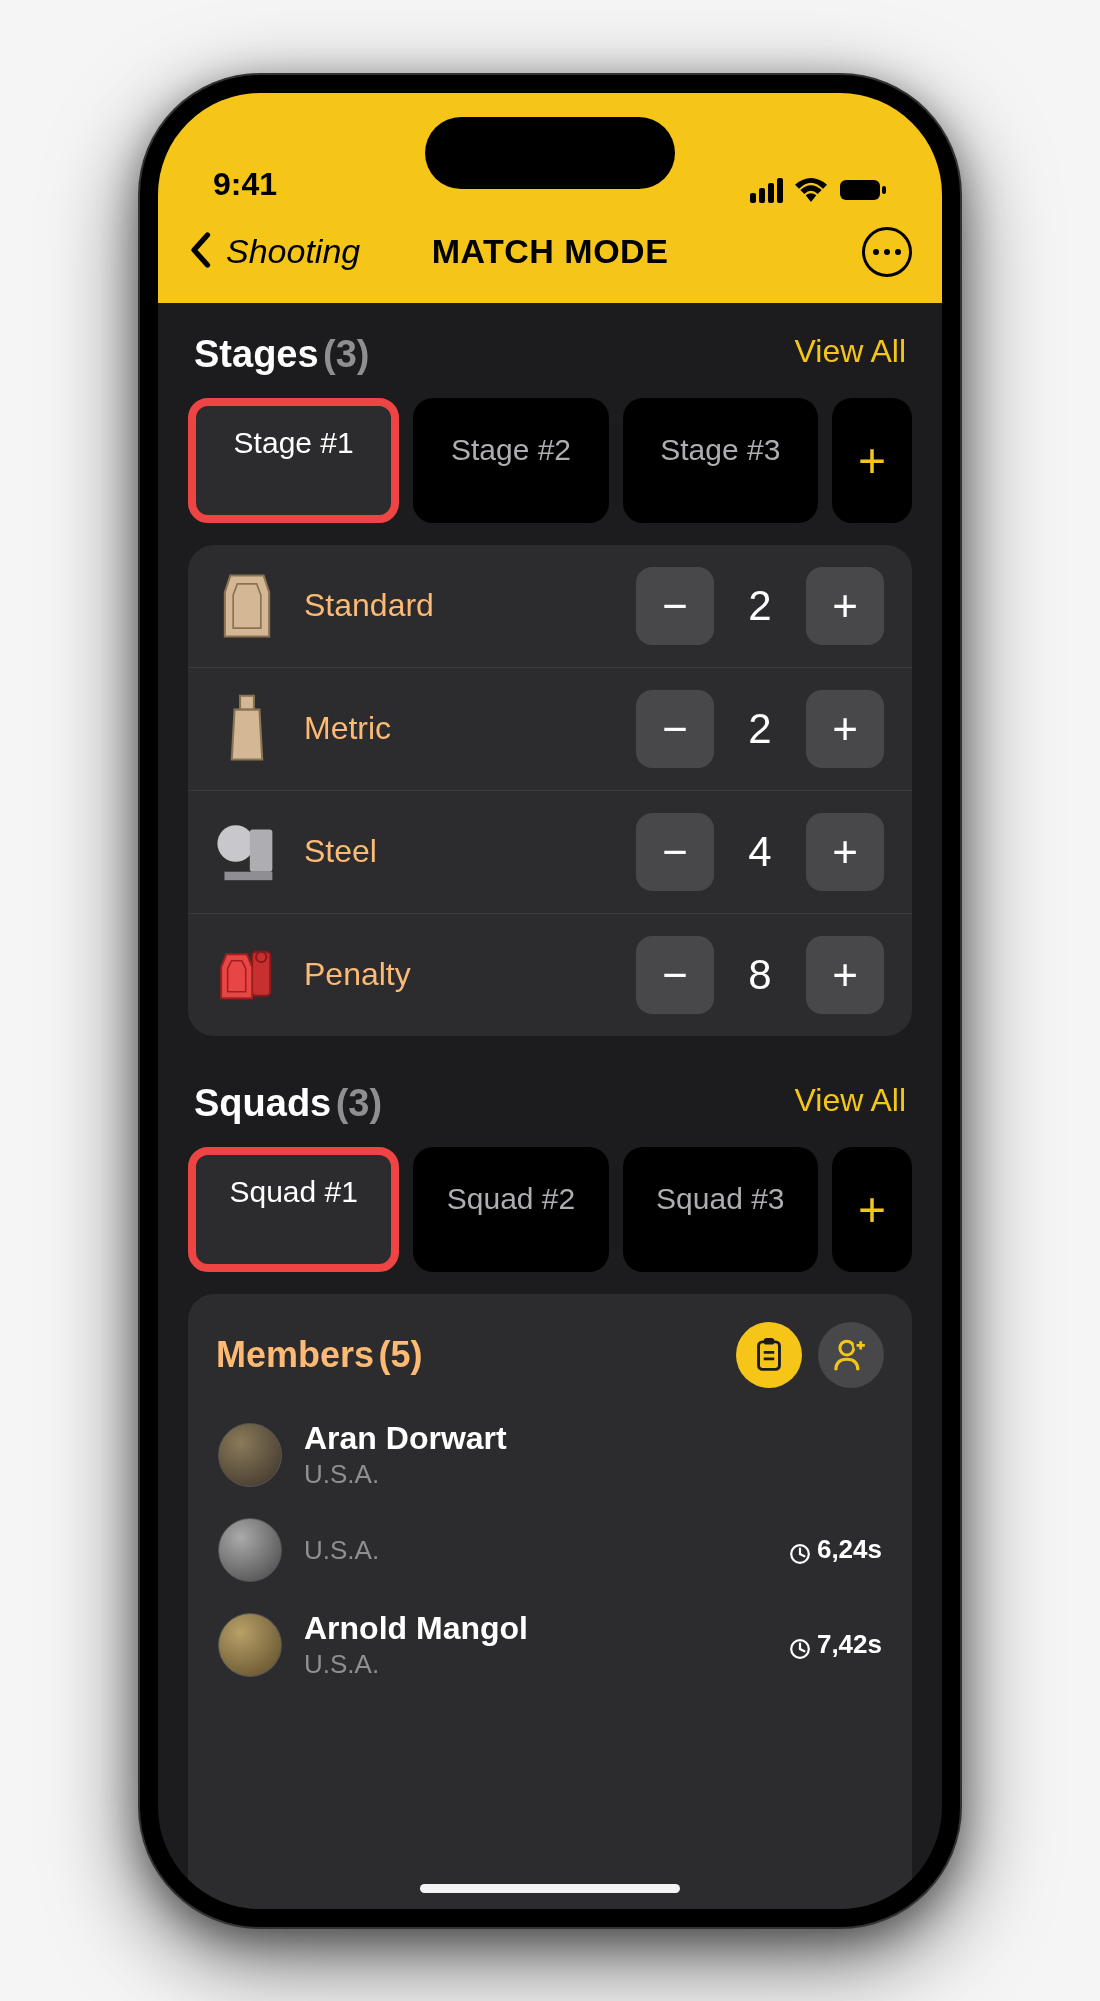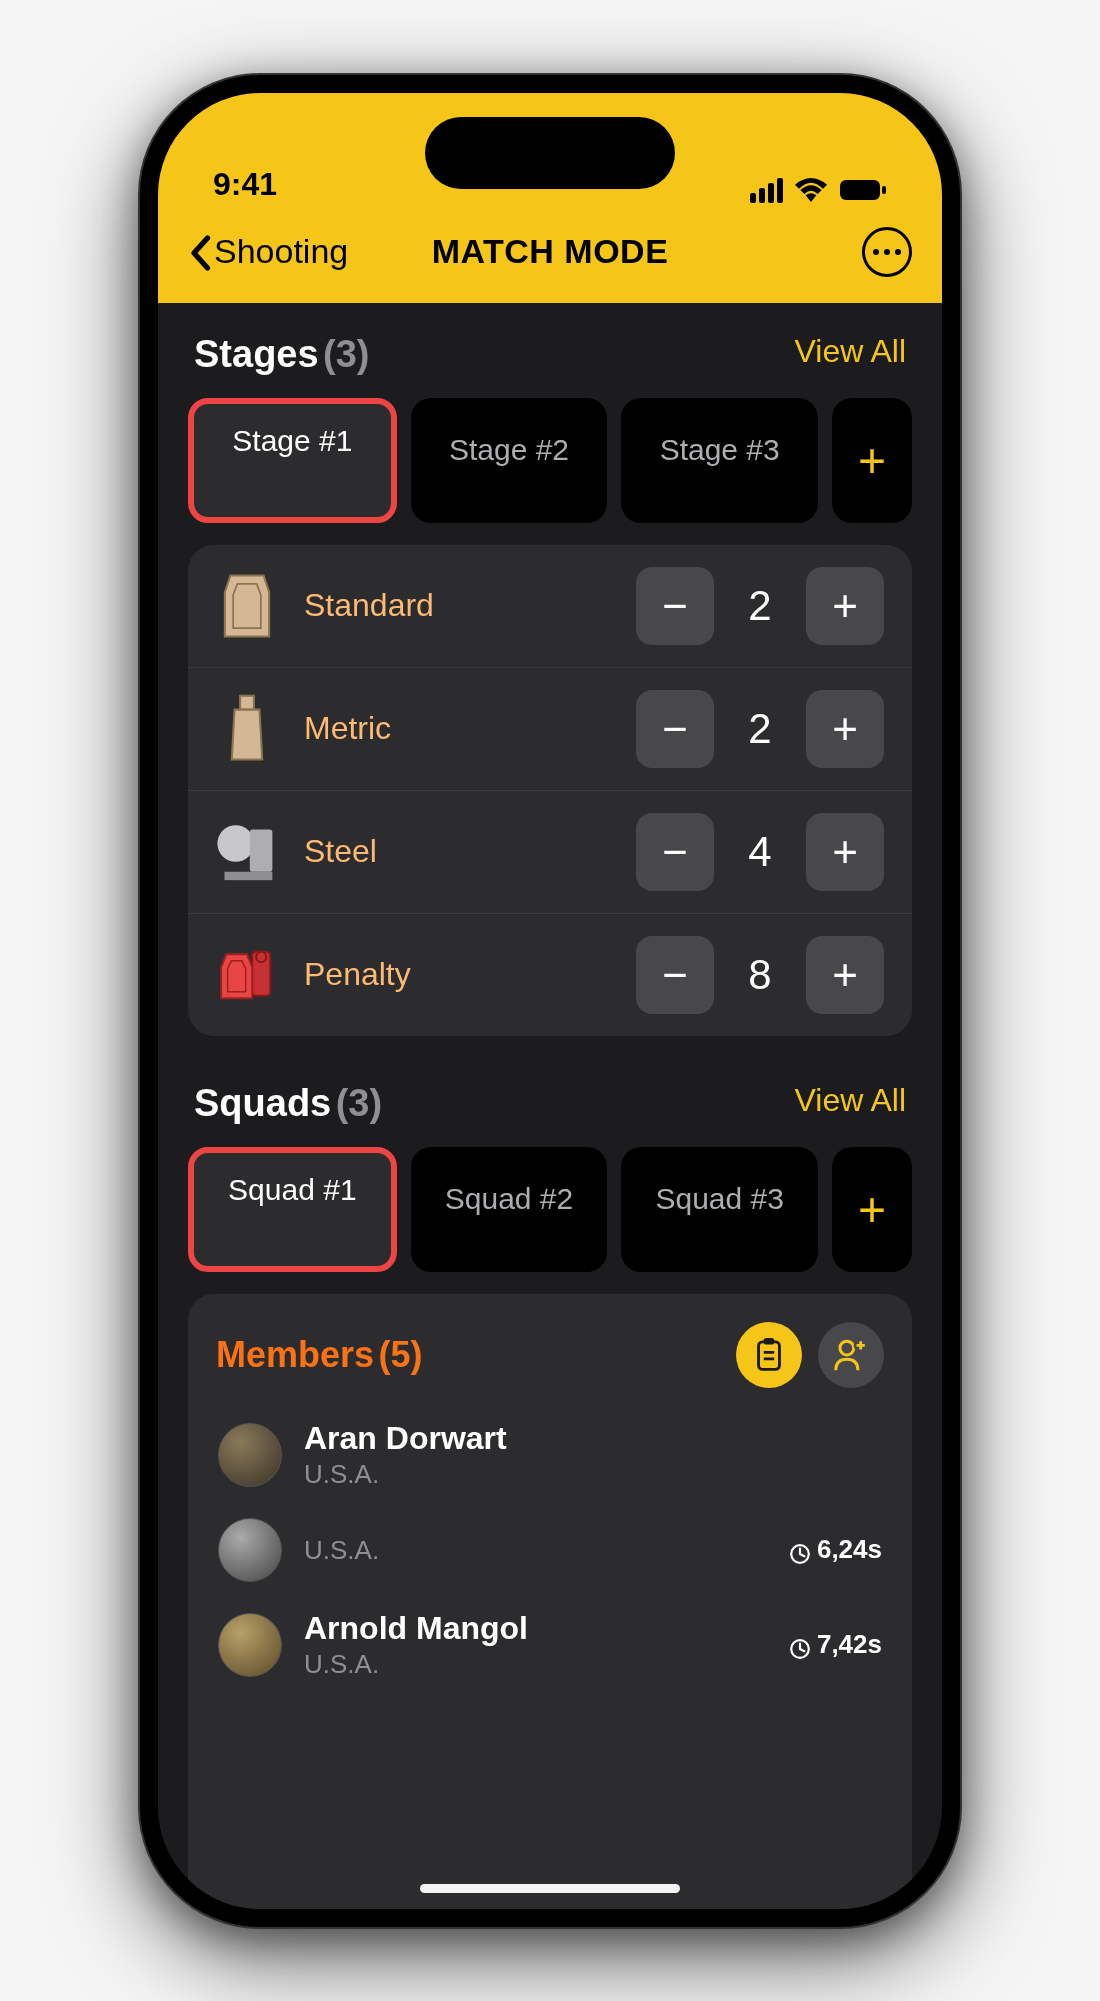--- a/index.html
+++ b/index.html
@@ -82,24 +82,25 @@
     .signal-bars span:nth-child(4){height:25px}
     .nav-bar {
       background: #f5c518;
       display: flex;
       align-items: center;
       justify-content: space-between;
       padding: 14px 30px 26px;
     }
     .back {
       display: flex;
-      align-items: flex-end;
+      align-items: flex-start;
       color: #000;
       font-size: 34px;
-      gap: 2px;
+      gap: 14px;
+      font-style: italic;
     }
     .nav-title {
       position: absolute;
       left: 50%;
       transform: translateX(-50%);
       color: #000;
       font-size: 34px;
       font-weight: 700;
       letter-spacing: 0.5px;
     }
@@ -155,21 +156,21 @@
       flex: 1;
       background: #000000;
       border-radius: 20px;
       padding: 35px 0;
       text-align: center;
       color: #aeaeb2;
       font-size: 30px;
     }
     .chip.active {
       background: #2c2c2e;
-      border: 6px solid #ef4444;
+      border: 8px solid #ef4444;
       color: #fff;
       padding: 20px 0;
     }
     .chip.add {
       flex: 0 0 80px;
       display: flex;
       align-items: center;
       justify-content: center;
       color: #f5c518;
       font-size: 48px;
@@ -224,21 +225,21 @@
       color: #fff;
       font-size: 42px;
     }
     .members-header {
       display: flex;
       align-items: center;
       justify-content: space-between;
       padding: 28px 28px 18px;
     }
     .members-title {
-      color: #f97316;
+      color: #fdba74;
       font-size: 36px;
       font-weight: 700;
     }
     .icon-btns {
       display: flex;
       gap: 16px;
     }
     .icon-btn {
       width: 66px;
       height: 66px;

